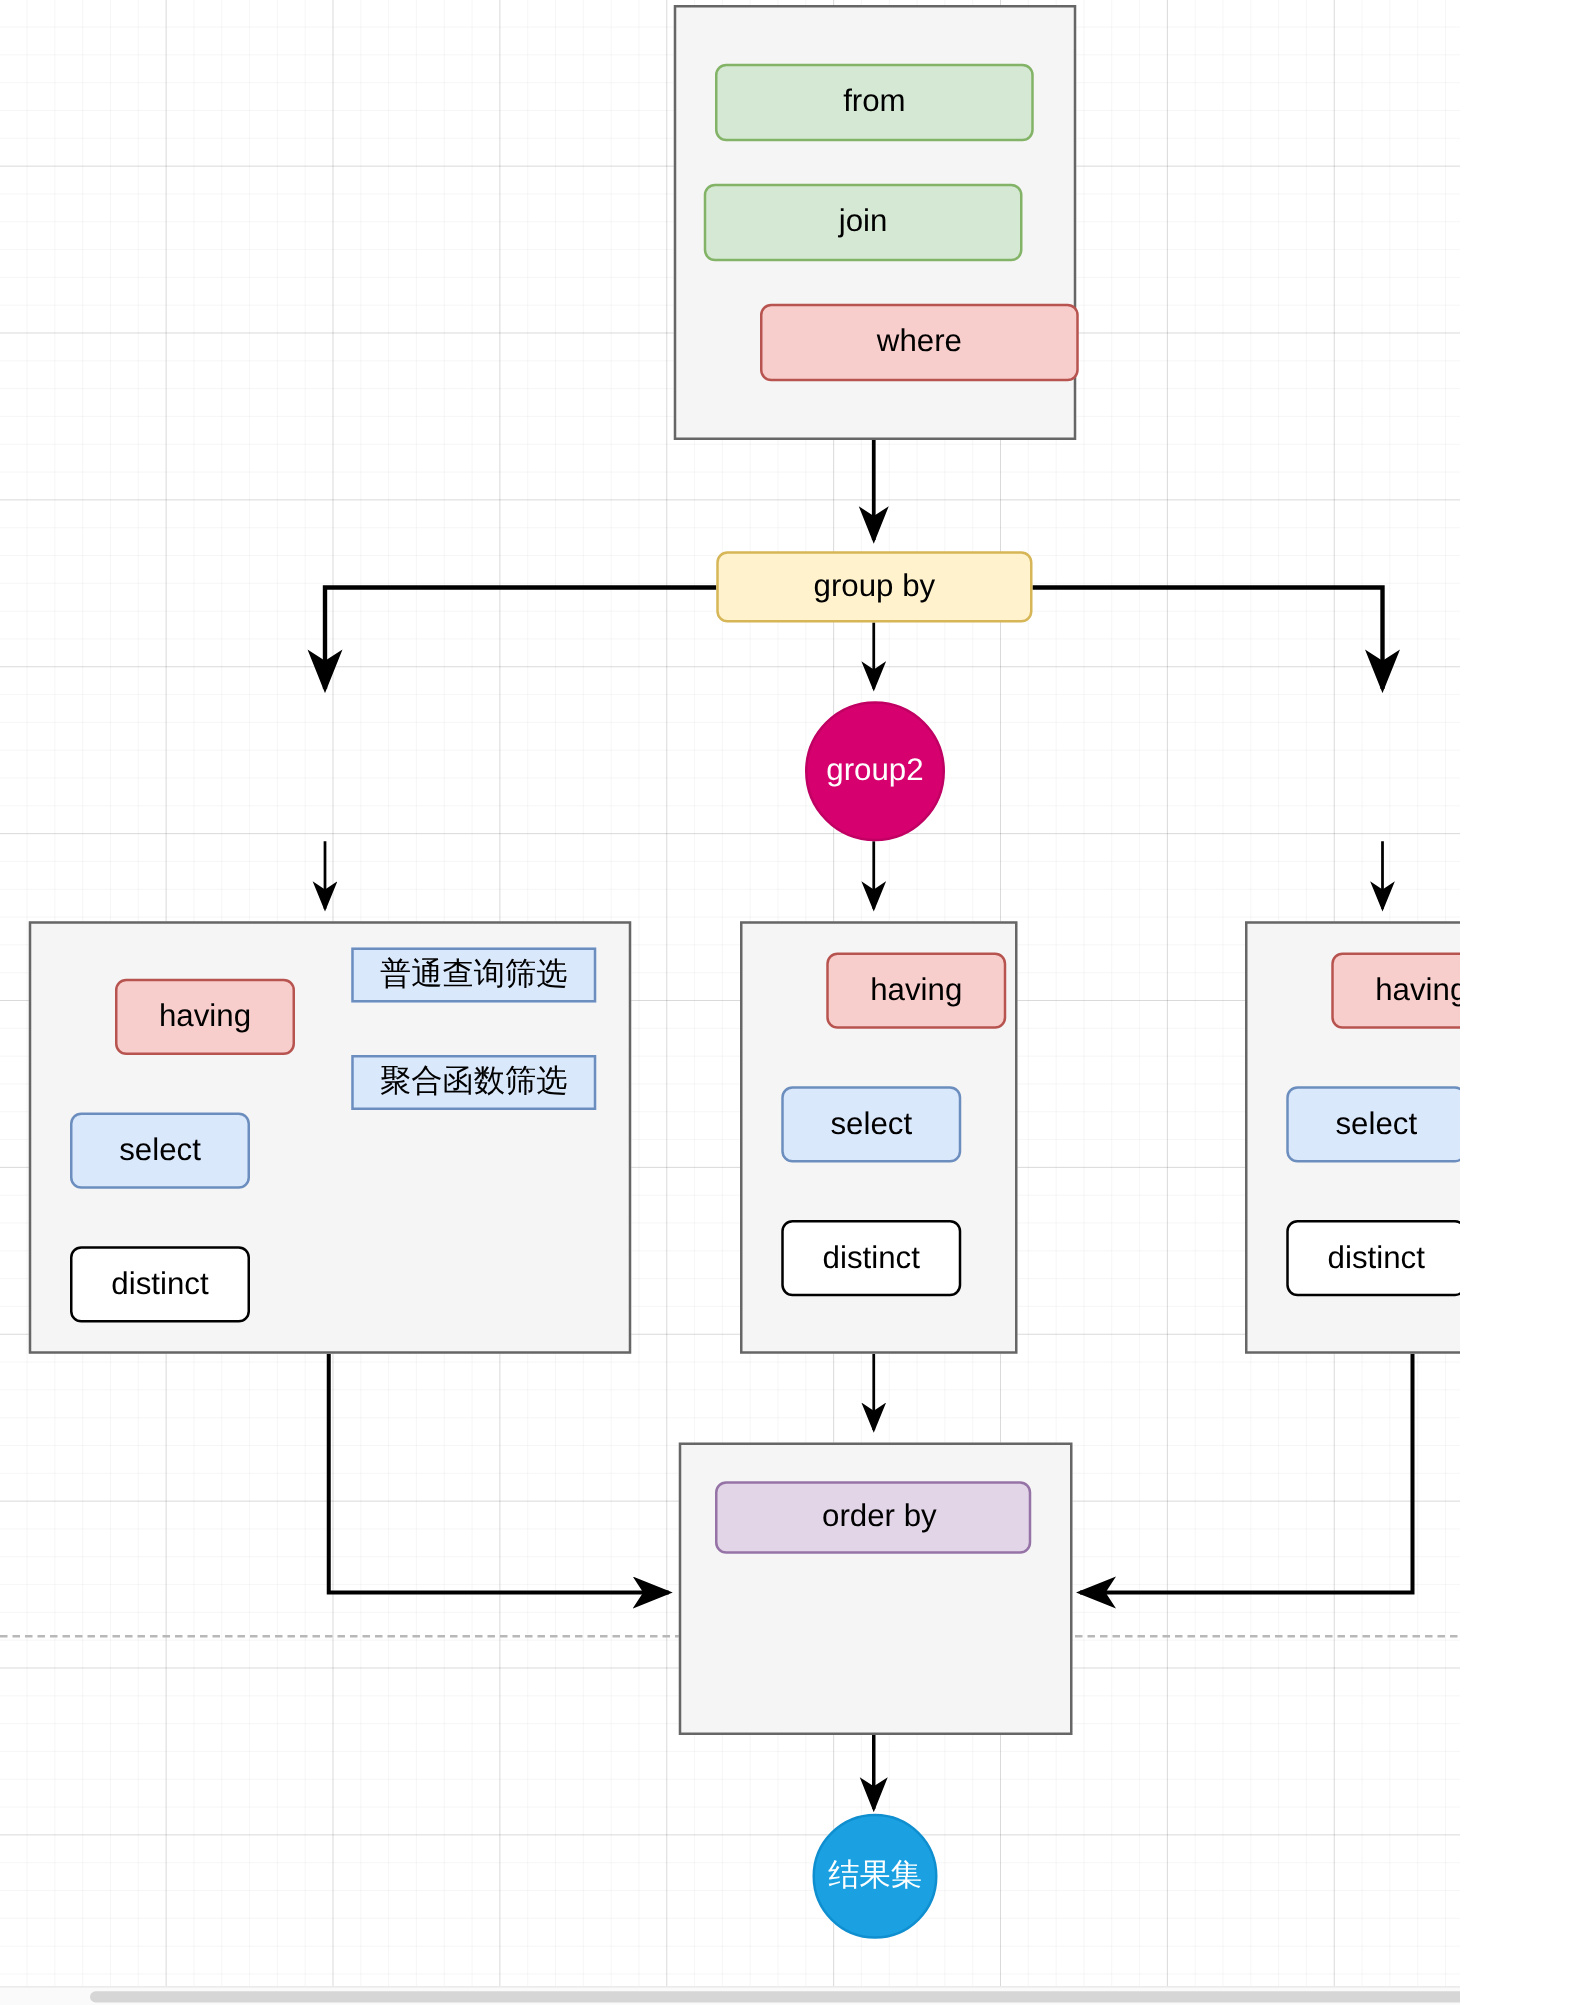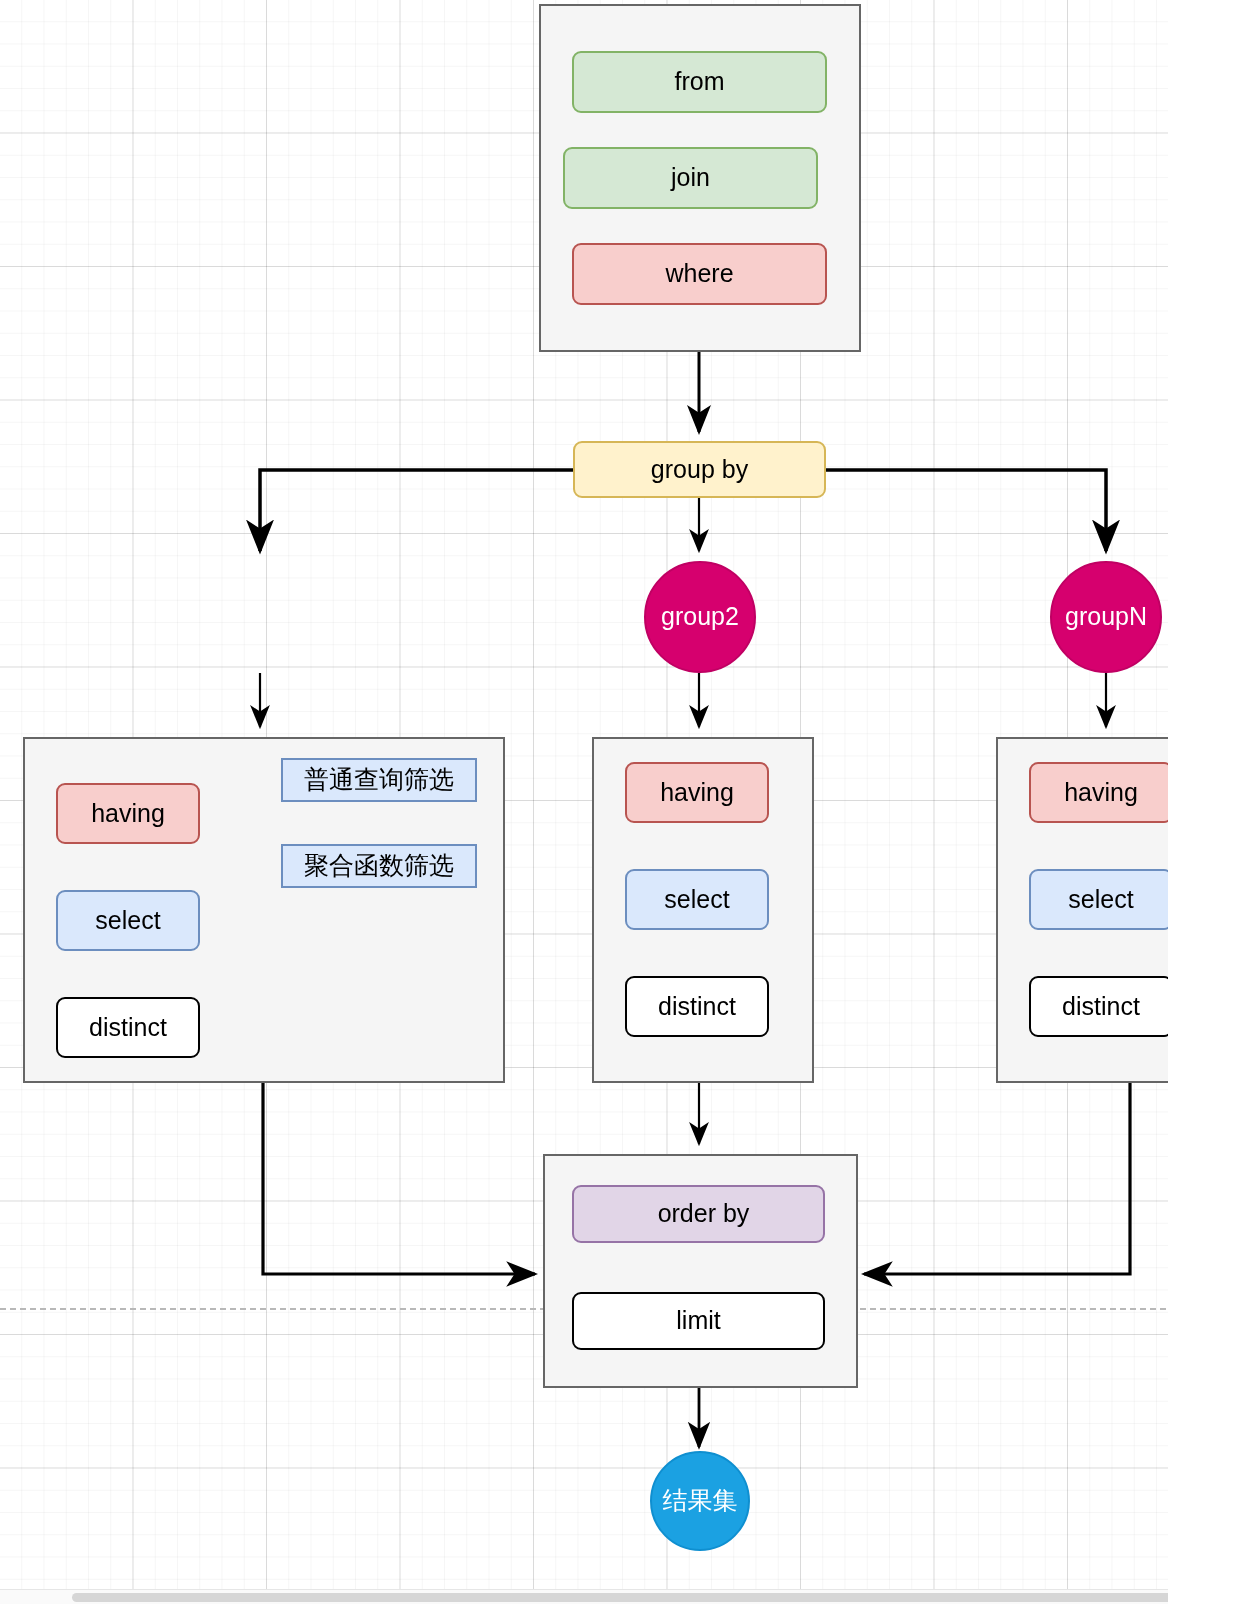--- a/index.html
+++ b/index.html
@@ -46,21 +46,21 @@
     border: 2px solid #666666;
   }
 
   .rbox {
     border-radius: 9px;
     border-width: 2px;
     border-style: solid;
     font-size: 25px;
   }
   .green   { background: #d5e8d4; border-color: #82b366; }
-  .red     { background: #f8cecc; border-color: #b85450; }
+  .red     { background: #f8cecc; border-color: #b85450; margin-left: 36px; }
   .blue    { background: #dae8fc; border-color: #6c8ebf; }
   .yellow  { background: #fff2cc; border-color: #d6b656; }
   .purple  { background: #e1d5e7; border-color: #9673a6; }
   .white   { background: #ffffff; border-color: #000000; }
 
   .sq-blue {
     background: #dae8fc;
     border: 2px solid #6c8ebf;
     border-radius: 0;
     font-size: 25px;
@@ -163,23 +163,20 @@
     <span>where</span>
   </div>
 
   <div class="node rbox yellow" style="left:573px; top:441px; width:253px; height:57px;">
     <span>group by</span>
   </div>
 
   <div class="node circle magenta" style="left:644px; top:561px; width:112px; height:112px;">
     <span>group2</span>
   </div>
-  <div class="node circle magenta" style="left:1050px; top:561px; width:112px; height:112px;">
-    <span>groupN</span>
-  </div>
 
   <div class="node container-box" style="left:23px; top:737px; width:482px; height:346px;"></div>
   <div class="node rbox red" style="left:56px; top:783px; width:144px; height:61px;">
     <span>having</span>
   </div>
   <div class="node sq-blue" style="left:281px; top:758px; width:196px; height:44px;">
     <span>普通查询筛选</span>
   </div>
   <div class="node sq-blue" style="left:281px; top:844px; width:196px; height:44px;">
     <span>聚合函数筛选</span>
@@ -210,23 +207,20 @@
     <span>select</span>
   </div>
   <div class="node rbox white" style="left:1029px; top:976px; width:144px; height:61px;">
     <span>distinct</span>
   </div>
 
   <div class="node container-box" style="left:543px; top:1154px; width:315px; height:234px;"></div>
   <div class="node rbox purple" style="left:572px; top:1185px; width:253px; height:58px;padding-left:10px;">
     <span>order by</span>
   </div>
-  <div class="node rbox white" style="left:572px; top:1292px; width:253px; height:58px;">
-    <span>limit</span>
-  </div>
 
   <div class="node circle cyan" style="left:650px; top:1451px; width:100px; height:100px;text-align:right;">
     <span>结果集</span>
   </div>
 
   <div class="scrollbar-track">
     <div class="scrollbar-thumb"></div>
   </div>
 
 </div>

